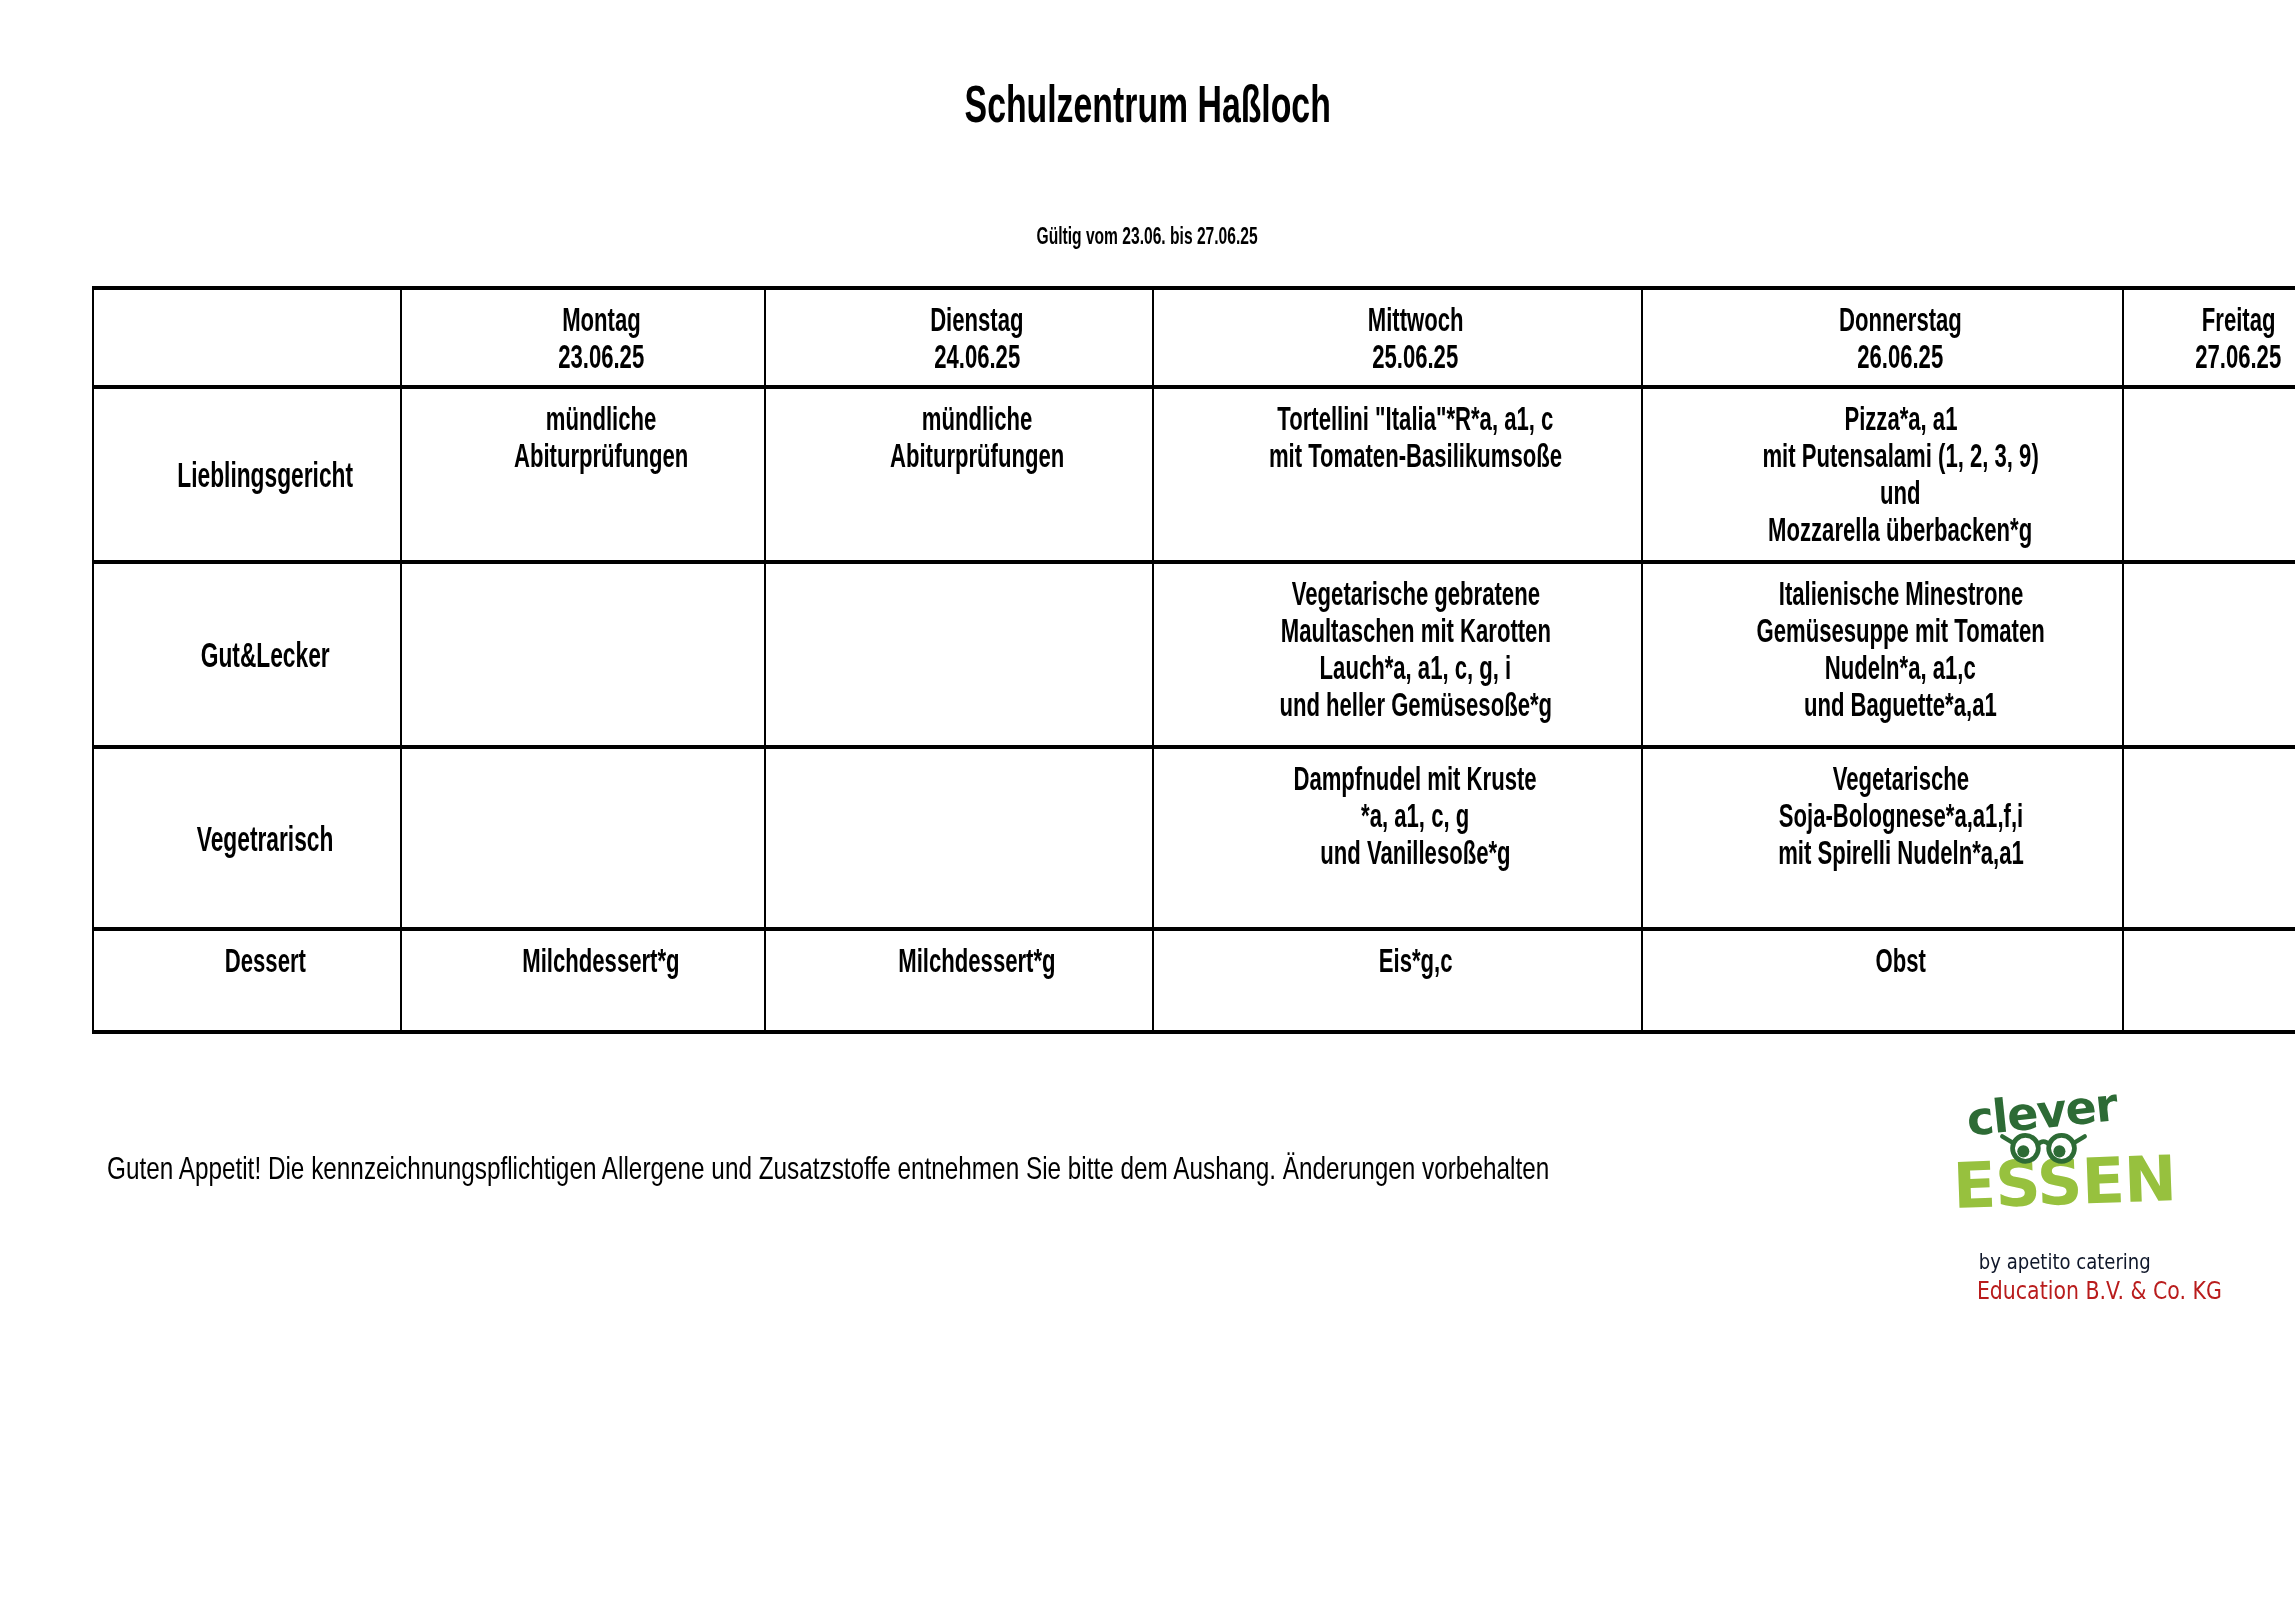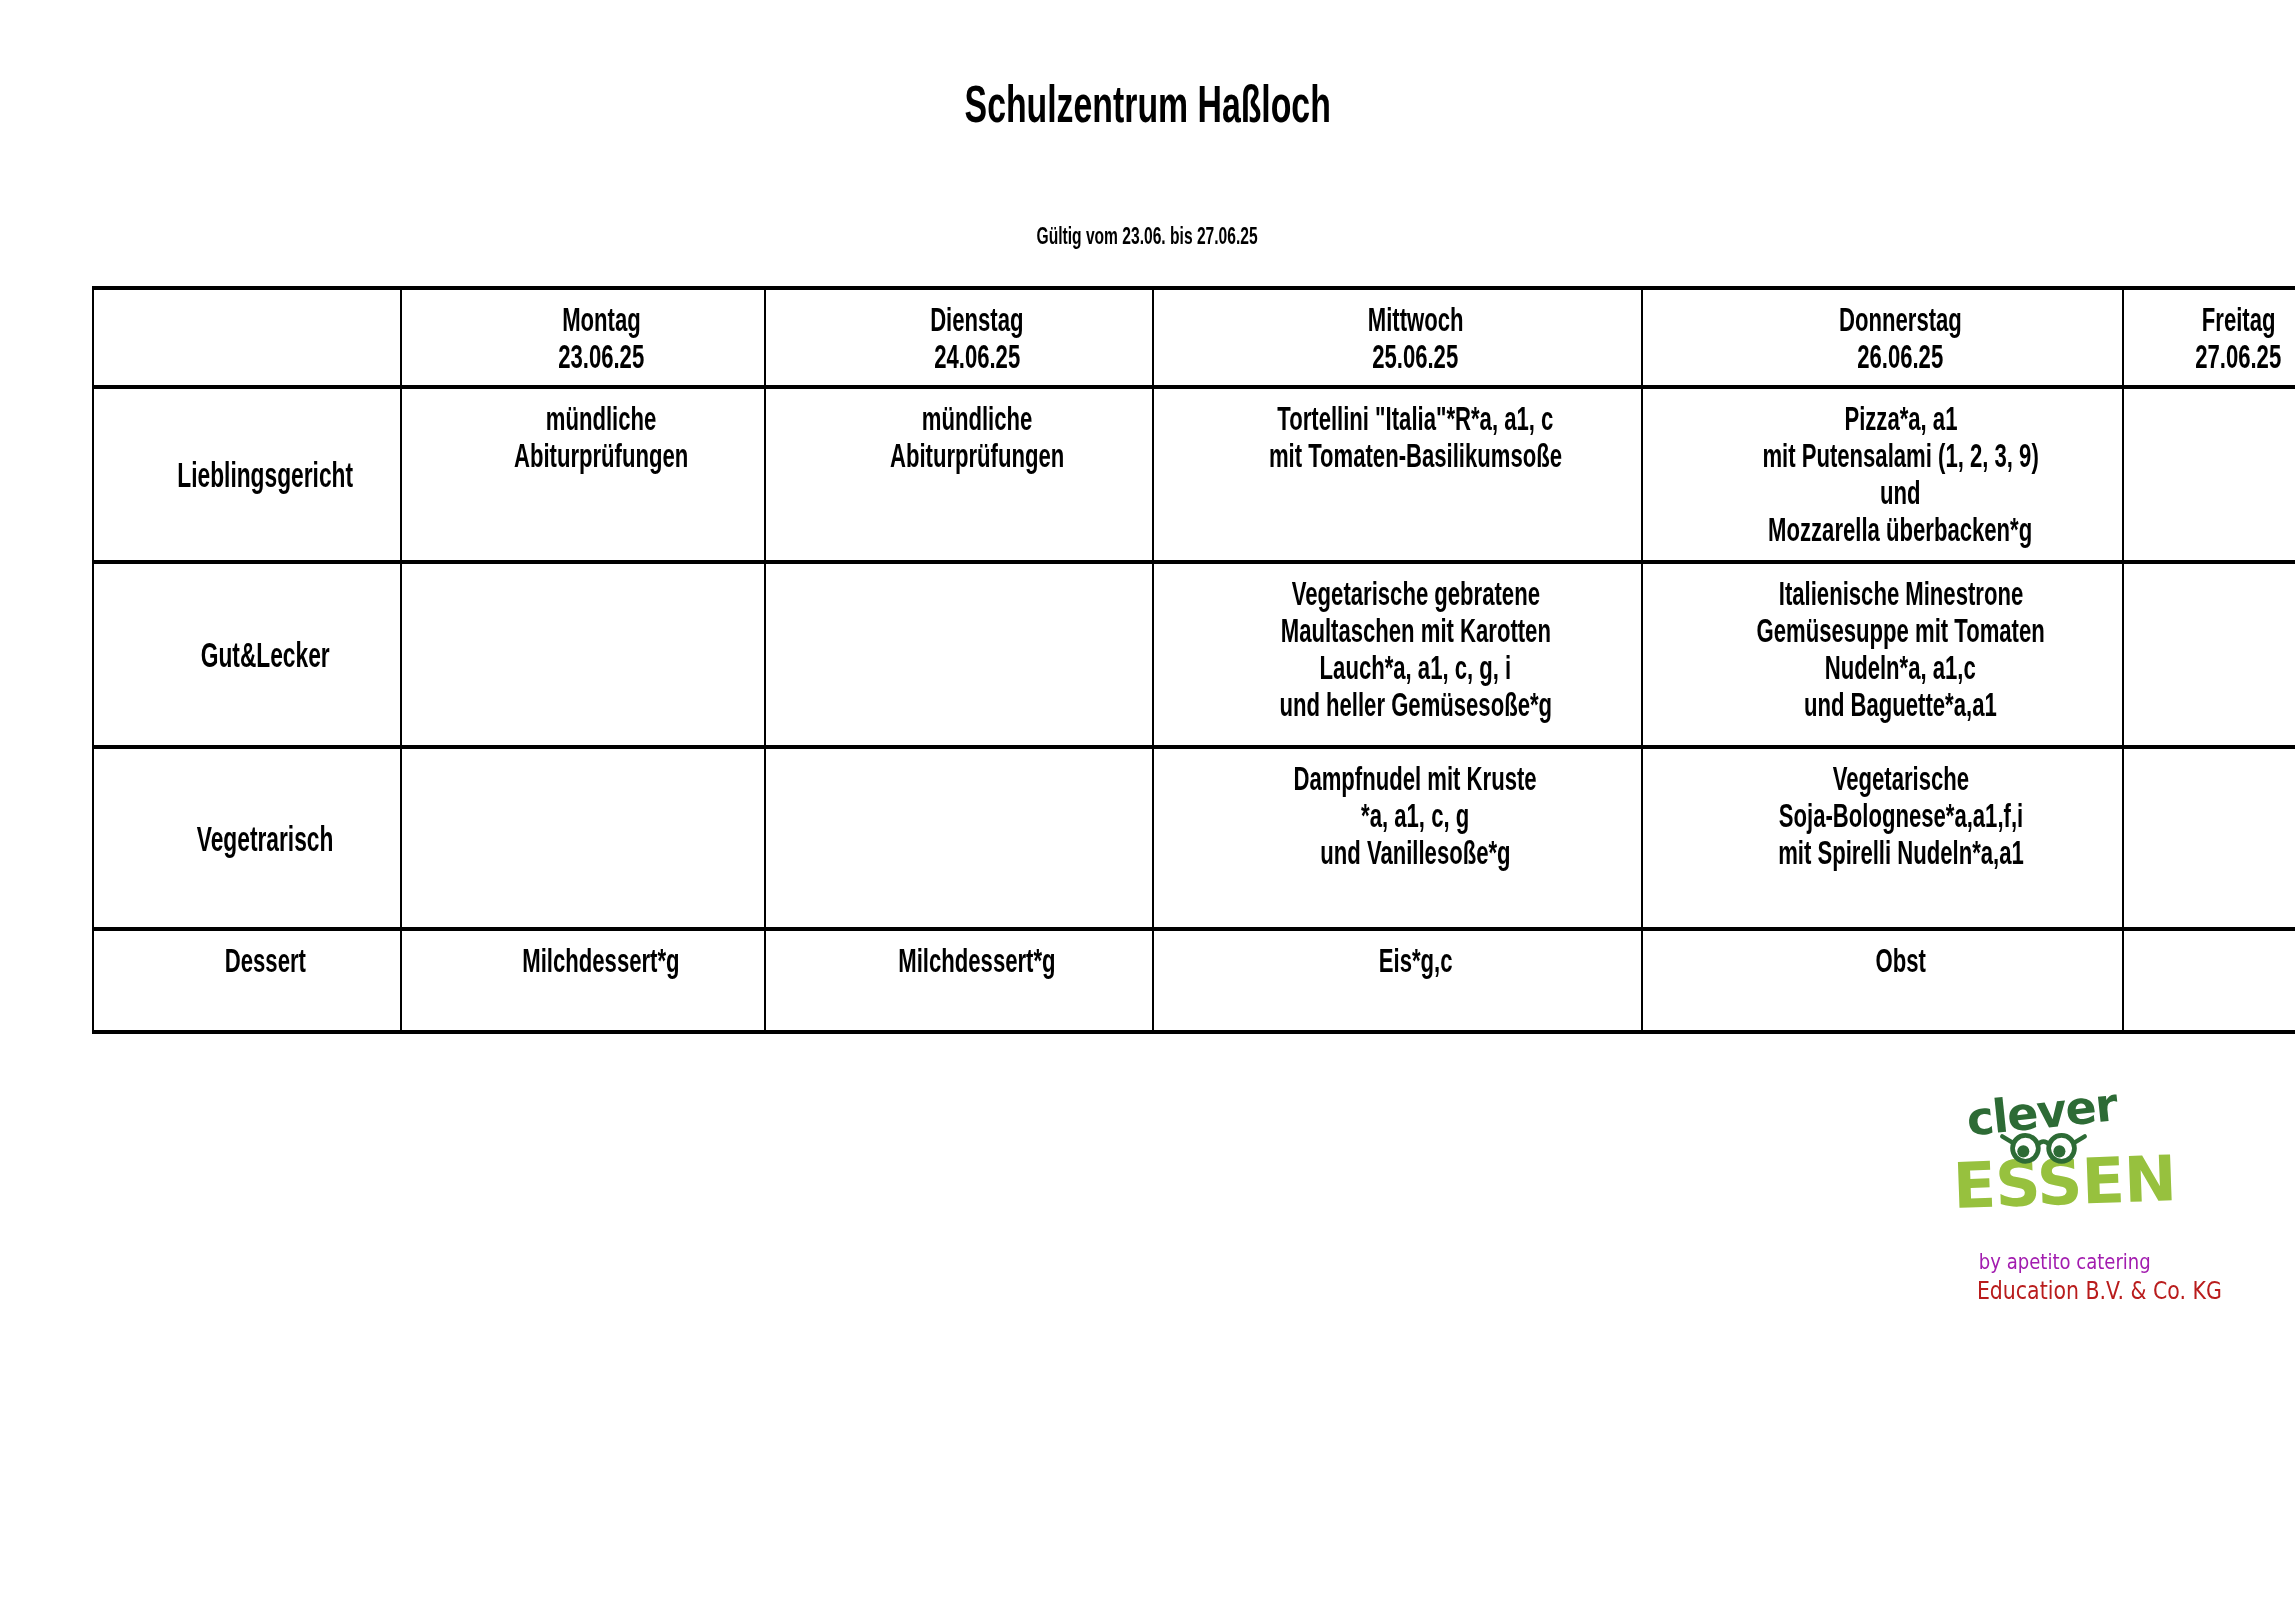--- a/index.html
+++ b/index.html
@@ -44,21 +44,21 @@
     position:absolute; left:0; top:1.3px; width:183px; text-align:center;
     font-size:46px; font-weight:bold; color:#2d6b35; letter-spacing:-1.3px;
     transform:rotate(-6deg);
   }
   .logo-glasses { position:absolute; left:46px; top:42px; width:95px; height:43px; z-index:2; }
   .logo-essen {
     position:absolute; left:0; top:62px; width:229px; text-align:center;
     font-size:63px; line-height:73px; font-weight:bold; color:#97c13e; letter-spacing:-0.7px;
     transform:rotate(-2deg); z-index:1;
   }
-  .logo-by1 { position:absolute; left:0; top:165px; width:229px; text-align:center; font-size:22px; color:#a21caf; }
+  .logo-by1 { position:absolute; left:0; top:165px; width:229px; text-align:center; font-size:22px; color:#0f172a; }
   .logo-by2 { position:absolute; left:0; top:192px; width:229px; text-align:center; font-size:25px; color:#b91c1c; }
 </style>
 </head>
 <body>
 
 <div class="page">
 
   <div id="title" class="center-line">
     <span class="cx">Schulzentrum Haßloch</span>
   </div>
@@ -267,20 +267,23 @@
           <div class="line">
                 <span class="cx">Obst</span>
               </div>
         </td>
         <td class="topcell"></td>
       </tr>
     </tbody>
       </table>
   </div>
 
+  <div id="footer">
+    <span class="cx-left">Guten Appetit! Die kennzeichnungspflichtigen Allergene und Zusatzstoffe entnehmen Sie bitte dem Aushang. Änderungen vorbehalten</span>
+  </div>
 
   <div id="logo">
     <div class="logo-clever">clever</div>
     <svg class="logo-glasses" viewBox="0 0 220 100" xmlns="http://www.w3.org/2000/svg">
       <path d="M40 40 L14 24" stroke="#2d6b35" stroke-width="10" stroke-linecap="round" fill="none"></path>
       <path d="M180 40 L206 24" stroke="#2d6b35" stroke-width="10" stroke-linecap="round" fill="none"></path>
       <path d="M96 44 Q110 28 124 44" stroke="#2d6b35" stroke-width="10" stroke-linecap="round" fill="none"></path>
       <circle cx="68" cy="52" r="30" fill="#ffffff" stroke="#2d6b35" stroke-width="11"></circle>
       <circle cx="152" cy="52" r="30" fill="#ffffff" stroke="#2d6b35" stroke-width="11"></circle>
       <circle cx="63" cy="59" r="14" fill="#2d6b35"></circle>

